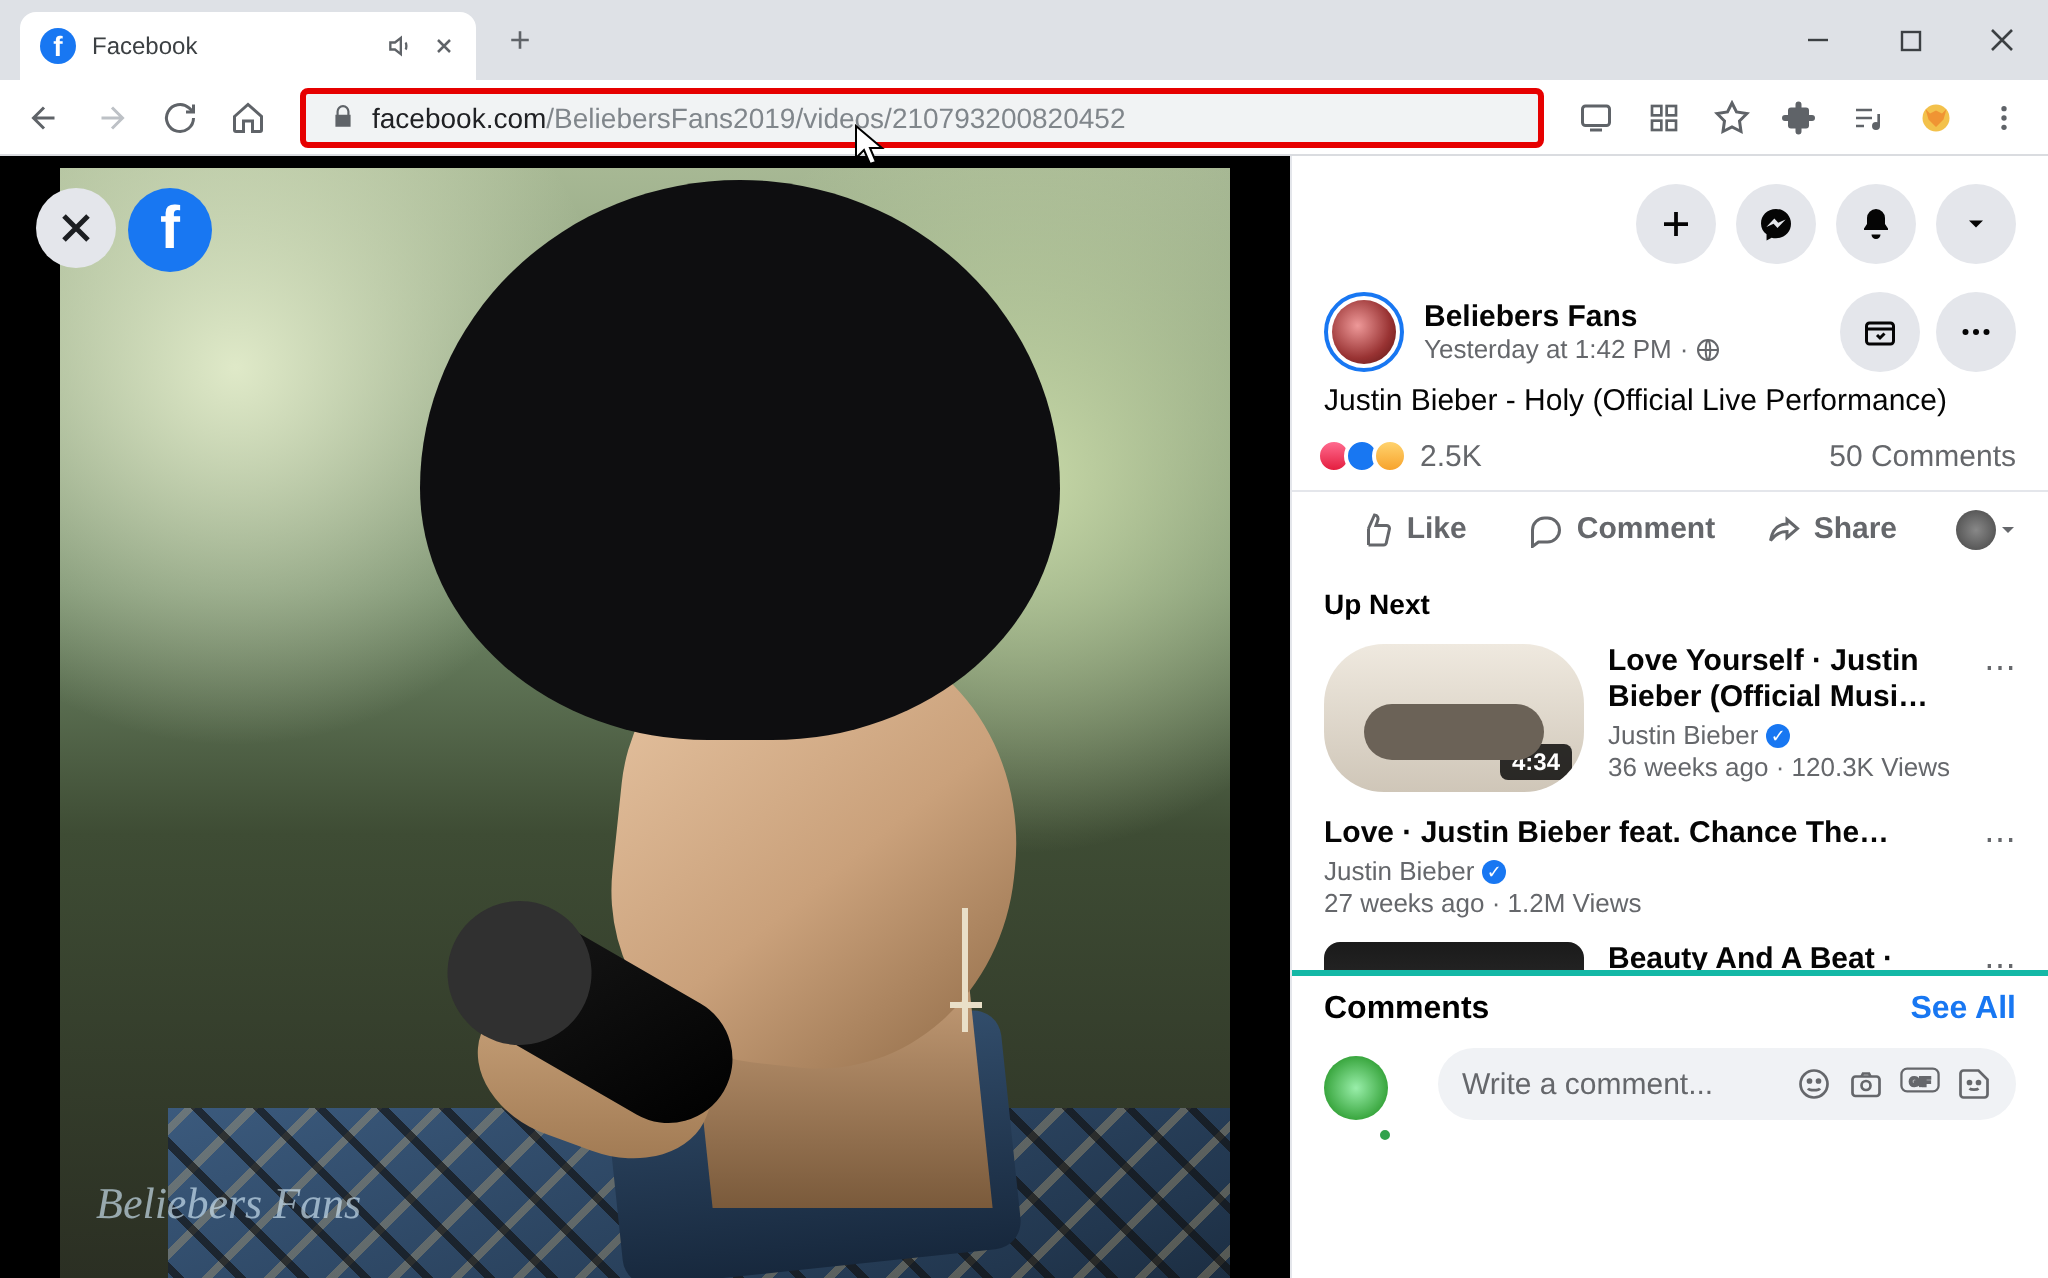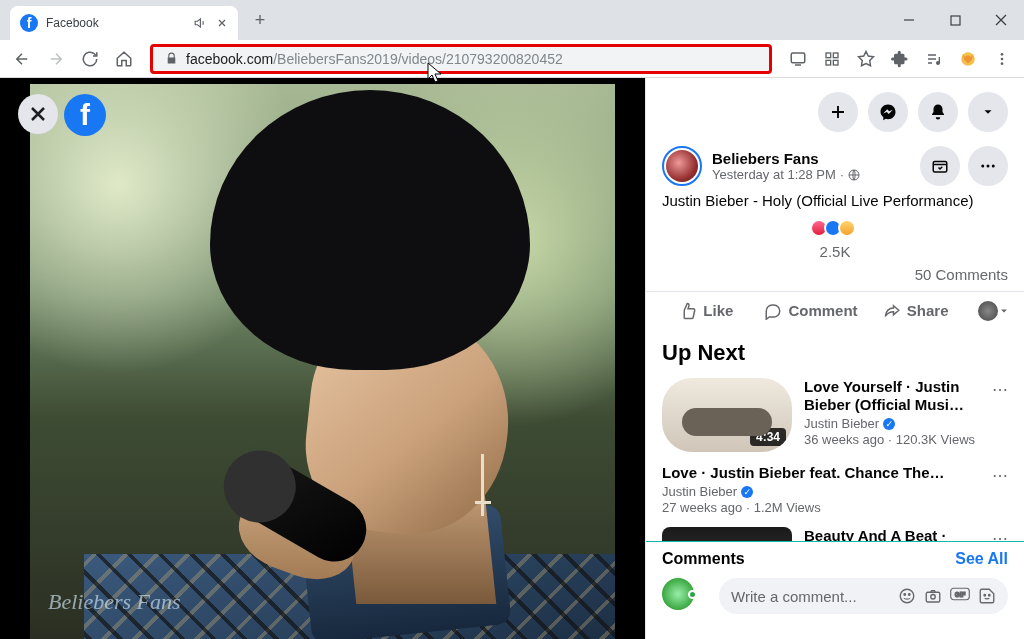--- a/index.html
+++ b/index.html
@@ -59,46 +59,46 @@
 .sidebar { flex:1; background:#fff; display:flex; flex-direction:column; border-left:1px solid #e4e6eb; }
 .topbar { display:flex; justify-content:flex-end; padding:14px 16px 8px; gap:10px; }
 .pill { width:40px; height:40px; border-radius:50%; background:#e4e6eb; display:flex; align-items:center; justify-content:center; color:#050505; }
 .post-head { display:flex; align-items:center; padding:6px 16px 0; gap:10px; }
 .avatar { width:40px; height:40px; border-radius:50%; border:2px solid #1877f2; padding:2px; display:flex; }
 .avatar-inner{ flex:1; border-radius:50%; background:radial-gradient(circle at 40% 40%,#e99,#933 60%,#511);}
 .author { font-weight:600; font-size:15px; color:#050505; }
 .meta { font-size:13px; color:#65676b; display:flex; align-items:center; gap:4px; }
 .post-actions { margin-left:auto; display:flex; gap:8px; }
 .caption { padding:6px 16px; font-size:15px; color:#050505; }
-.reactions-row { padding:4px 16px 8px; display:flex; align-items:center; gap:6px; font-size:15px; color:#65676b;flex-direction:column; }
+.reactions-row { padding:4px 16px 8px; display:flex; align-items:center; gap:6px; font-size:15px; color:#65676b; }
 .react-icons { display:flex; }
 .react { width:18px; height:18px; border-radius:50%; border:2px solid #fff; margin-left:-4px; }
 .react.r1{background:linear-gradient(180deg,#ff6b8f,#e41e3f);} .react.r2{background:#1877f2;} .react.r3{background:linear-gradient(180deg,#ffd36e,#f7a32c);}
 .comment-count { margin-left:auto; }
 .action-bar { border-top:1px solid #e4e6eb; display:flex; padding:4px 8px; }
 .action-btn { flex:1; display:flex; justify-content:center; gap:6px; color:#65676b; font-weight:600; font-size:15px; padding:6px 0; border-radius:4px; }
 .avatar-sm { width:20px; height:20px; border-radius:50%; background:radial-gradient(circle,#888,#444); margin-left:4px; }
-.upnext-h { font-size:22px; font-weight:700; padding:10px 16px 6px; }
+.upnext-h { font-size:14px; font-weight:700; padding:10px 16px 6px; }
 .vlist { overflow:hidden; }
 .vitem { display:flex; gap:12px; padding:6px 16px; }
 .thumb { width:130px; height:74px; border-radius:8px; background:#777; position:relative; flex-shrink:0; overflow:hidden; }
 .thumb .dur { position:absolute; right:6px; bottom:6px; background:#000c; color:#fff; font-size:12px; font-weight:600; padding:2px 6px; border-radius:4px; }
 .th1{background:linear-gradient(180deg,#efe9df,#cfc6b8);border-radius:30px;} 
 .th1::after{content:"";position:absolute;left:20px;top:30px;width:90px;height:28px;background:#6b6257;border-radius:14px;}
 .th2{background:linear-gradient(180deg,#d9c6a3,#7c6a44);} 
 .th2::before{content:"";position:absolute;left:26px;top:12px;width:40px;height:46px;background:#3a3226;border-radius:10px;}
 .th3{background:linear-gradient(180deg,#1a1a1a,#444);}
 .vtitle { font-weight:600; font-size:15px; color:#050505; line-height:1.2; }
 .vauthor { color:#65676b; font-size:13px; margin-top:2px; display:flex; align-items:center; gap:4px;}
 .verified { width:12px; height:12px; border-radius:50%; background:#1877f2; display:inline-flex; align-items:center; justify-content:center; color:#fff; font-size:9px; }
 .vmeta { color:#65676b; font-size:13px; margin-top:1px;}
 .vmore { margin-left:auto; color:#65676b; align-self:flex-start; padding-top:2px;}
-.comments-h { display:flex; justify-content:space-between; padding:8px 16px 6px; border-top:1px solid #14b8a6; font-size:16px; font-weight:600;}
+.comments-h { display:flex; justify-content:space-between; padding:8px 16px 6px; border-top:3px solid #14b8a6; font-size:16px; font-weight:600;}
 .see-all { color:#1877f2; font-weight:600; }
-.comment-box { display:flex; align-items:flex-start; padding:4px 16px 8px; gap:8px;}
+.comment-box { display:flex; align-items:flex-end; padding:4px 16px 8px; gap:8px;}
 .cavatar { width:32px; height:32px; border-radius:50%; background:radial-gradient(circle,#9ea,#181);} 
 .online{width:9px;height:9px;border-radius:50%;background:#31a24c;border:2px solid #fff;position:relative;top:12px;left:-14px;}
 .input-pill { flex:1; height:36px; background:#f0f2f5; border-radius:18px; display:flex; align-items:center; padding:0 12px; color:#65676b; font-size:15px; gap:8px;}
 .input-icons{margin-left:auto;display:flex;gap:8px;color:#65676b;}
 svg{display:block;}
 </style>
 </head>
 <body>
 
 <div class="browser-titlebar">
@@ -260,21 +260,21 @@
           </svg>
         </div>
     </div>
 
     <div class="post-head">
       <div class="avatar">
           <div class="avatar-inner"></div>
         </div>
       <div>
         <div class="author">Beliebers Fans</div>
-        <div class="meta"><span>Yesterday at 1:28 PM</span> · <svg width="12" height="12" viewBox="0 0 24 24" fill="#65676b">
+        <div class="meta"><span>Yesterday at 1:42 PM</span> · <svg width="12" height="12" viewBox="0 0 24 24" fill="#65676b">
               <circle cx="12" cy="12" r="10" fill="none" stroke="#65676b" stroke-width="2"></circle>
               <path d="M2 12h20M12 2c3 3 3 17 0 20M12 2c-3 3-3 17 0 20" fill="none" stroke="#65676b" stroke-width="2"></path>
             </svg></div>
       </div>
       <div class="post-actions">
         <div class="pill">
             <svg width="18" height="18" viewBox="0 0 24 24" fill="none" stroke="#050505" stroke-width="2">
               <rect x="3" y="6" width="18" height="14" rx="2"></rect>
               <path d="M3 10h18"></path>
               <path d="m10 14 2 2 3-3"></path>

